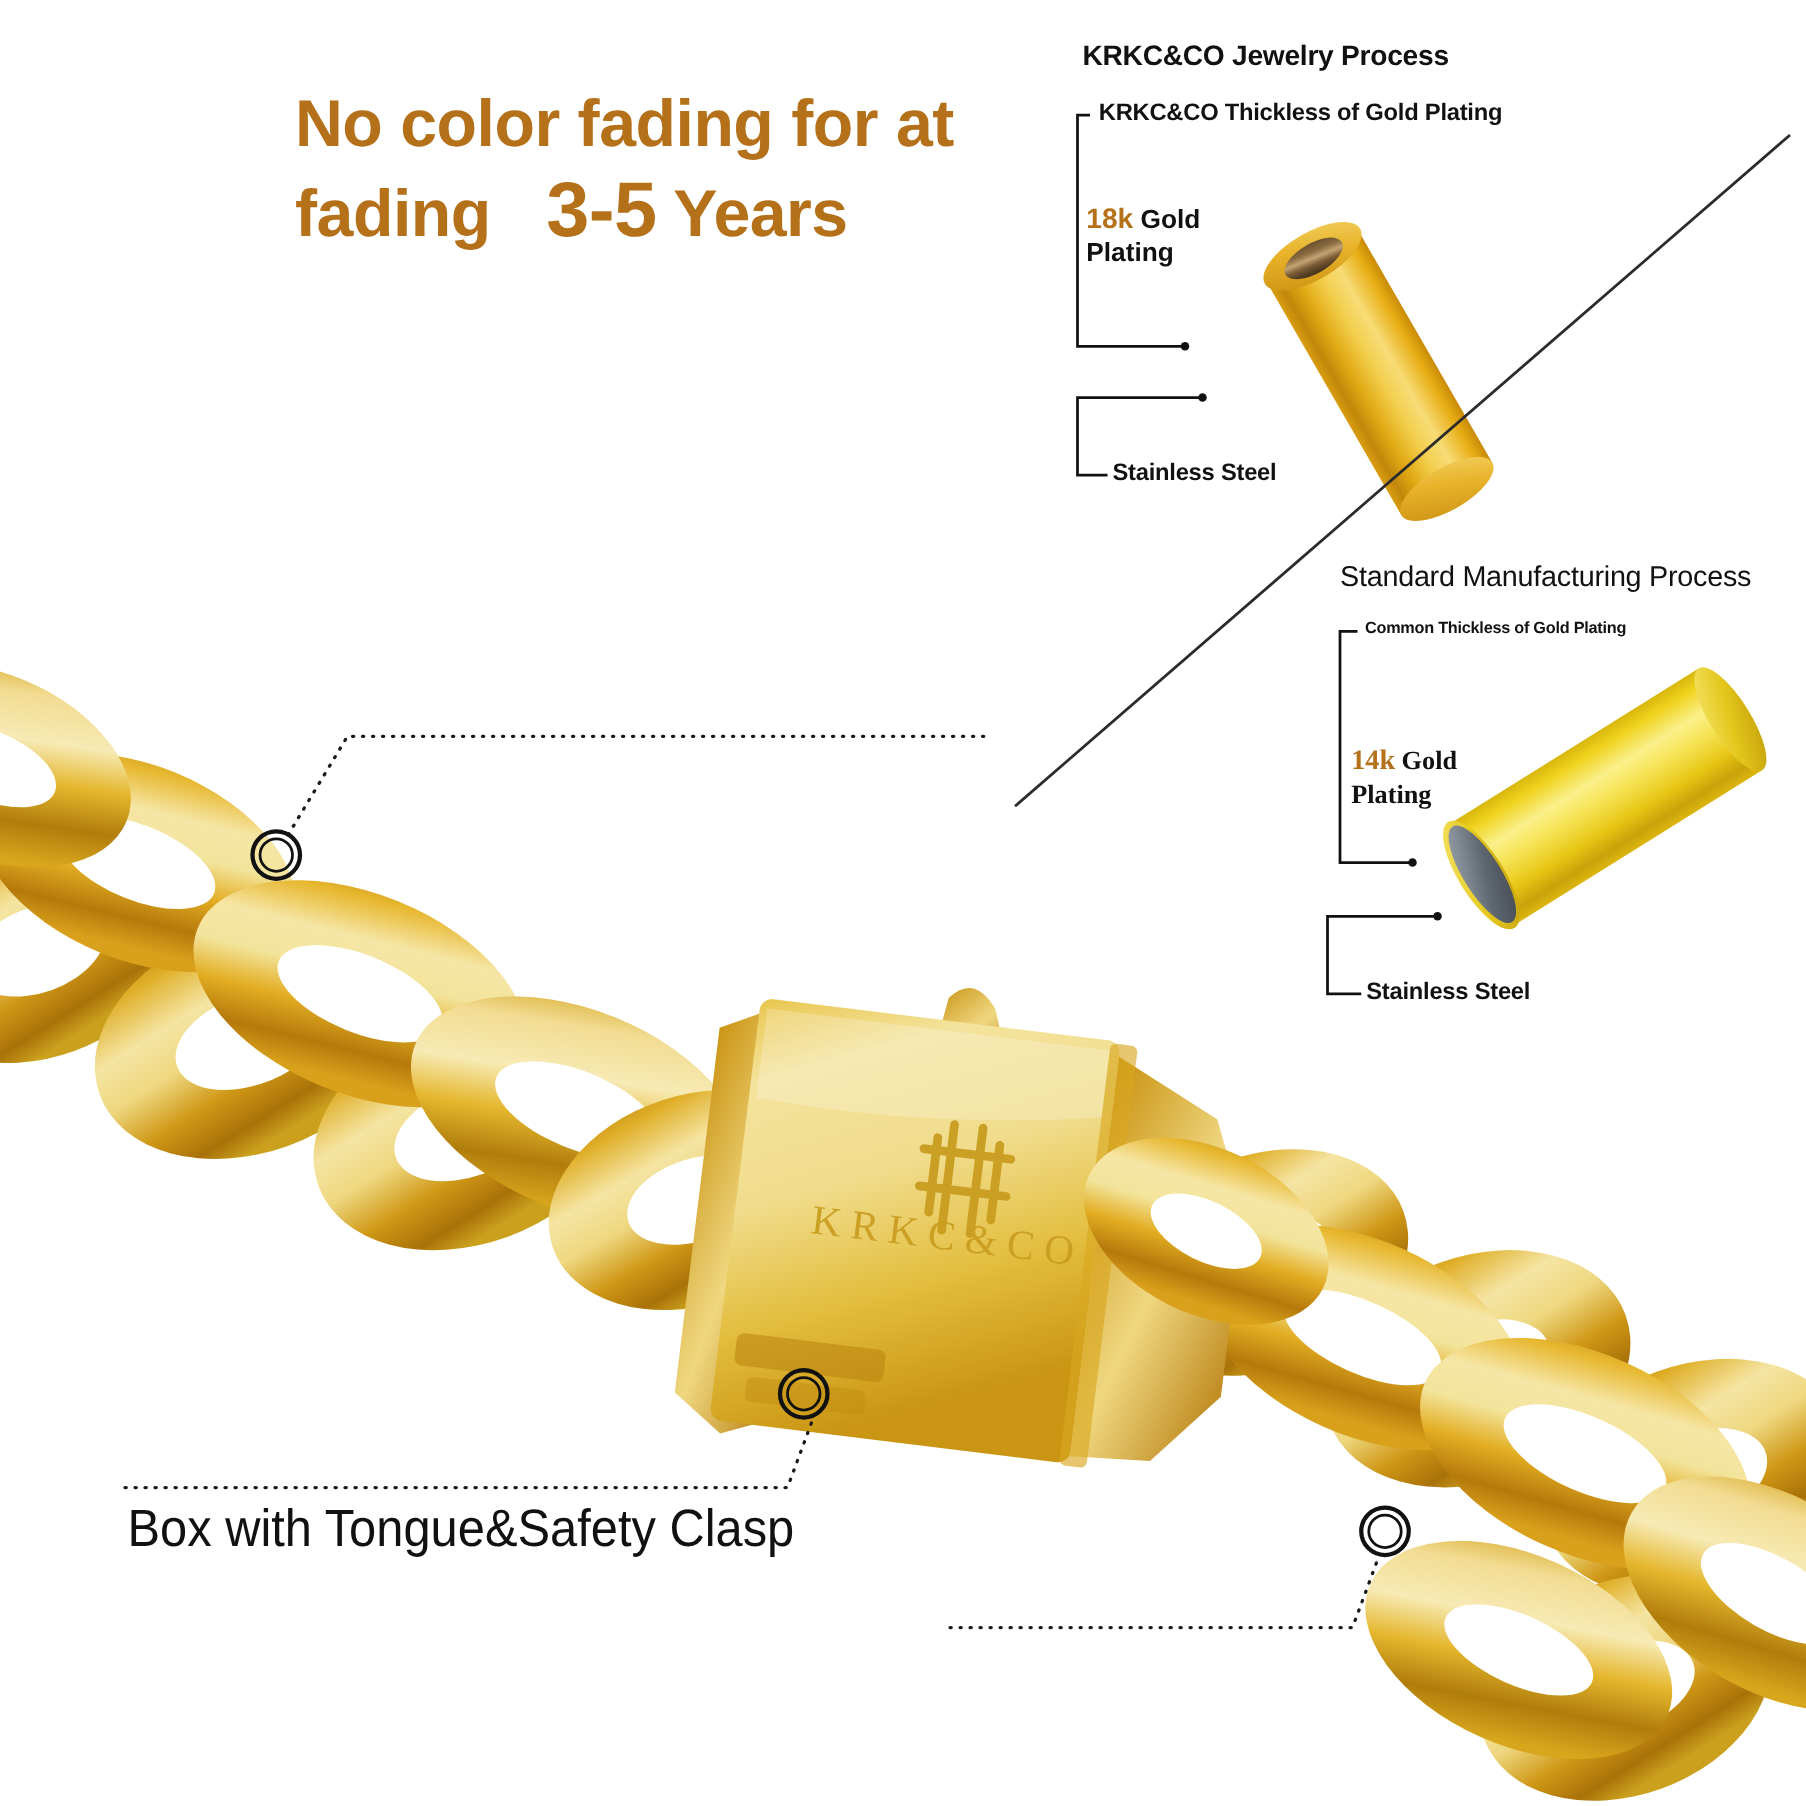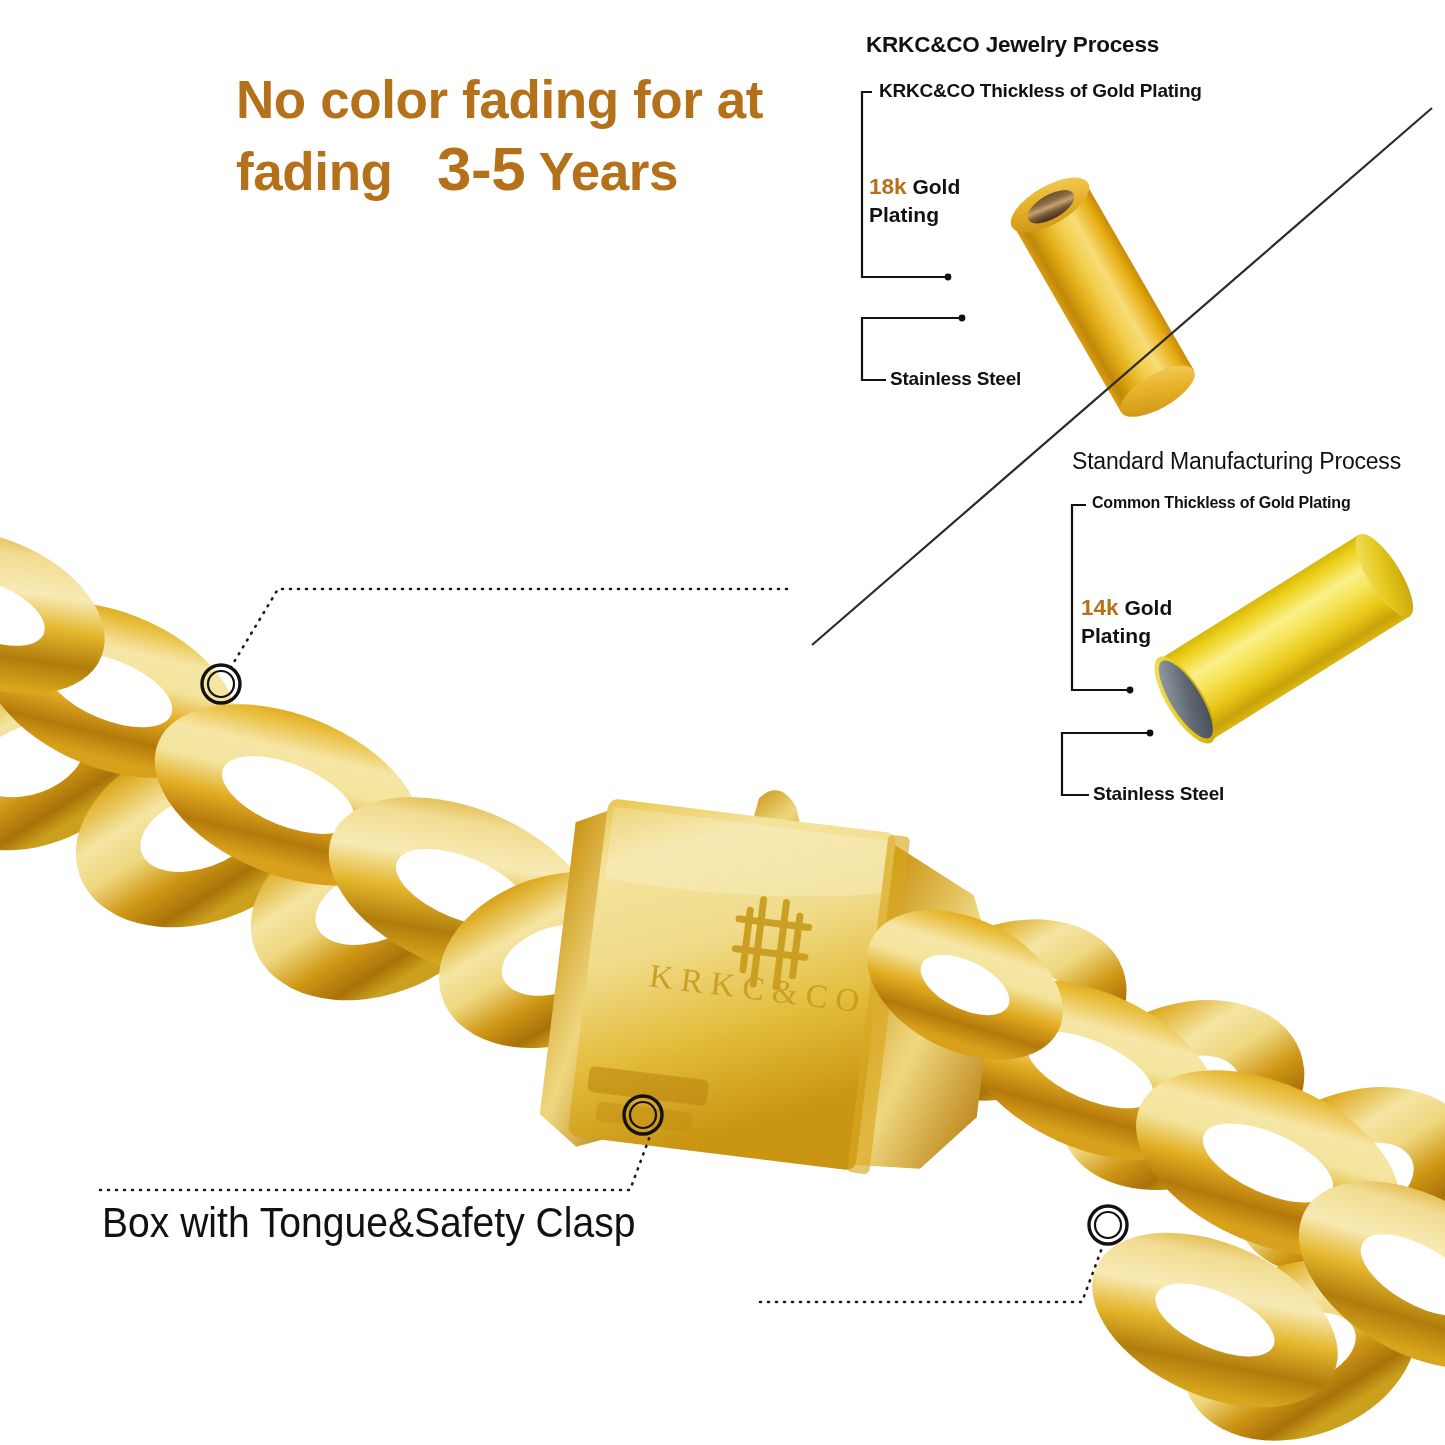--- a/index.html
+++ b/index.html
@@ -30,27 +30,27 @@
     white-space:normal;
   }
   #headline .big{font-size:62px;font-weight:700;margin-left:30px;}
 
   
   .lbl{color:#111;}
   .lbl-title{font-weight:700;}
 
   #dia1-title{left:866px;top:32px;font-size:22.5px;font-weight:700;letter-spacing:-0.2px;}
   #dia1-top{left:879px;top:80px;font-size:19px;font-weight:600;letter-spacing:-0.2px;}
-  #dia1-k{left:869px;top:172px;font-size:21px;line-height:1.30;font-weight:600;white-space:normal;width:120px;}
+  #dia1-k{left:869px;top:160px;font-size:21px;line-height:1.30;font-weight:600;white-space:normal;width:120px;}
   #dia1-k .karat{color:#b5701a;font-weight:700;font-size:22.5px;}
   #dia1-steel{left:890px;top:368px;font-size:19px;font-weight:600;letter-spacing:-0.2px;}
 
   #dia2-title{left:1072px;top:448px;font-size:23px;font-weight:400;letter-spacing:-0.2px;}
-  #dia2-top{left:1092px;top:494px;font-size:16px;font-weight:600;letter-spacing:-0.2px;}
-  #dia2-k{left:1081px;top:593px;font-size:21px;line-height:1.30;font-weight:600;white-space:normal;width:120px;}
+  #dia2-top{left:1092px;top:494px;font-size:13px;font-weight:600;letter-spacing:-0.2px;}
+  #dia2-k{left:1081px;top:593px;font-size:21px;line-height:1.30;font-weight:600;white-space:normal;width:120px;font-family:Liberation Serif, serif;}
   #dia2-k .karat{color:#b5701a;font-weight:700;font-size:22.5px;}
   #dia2-steel{left:1093px;top:783px;font-size:19px;font-weight:600;letter-spacing:-0.2px;}
 
   
   #pvd{left:281px;top:477px;width:520px;font-size:40px;line-height:1.30;color:#111;white-space:normal;}
   #clasp{left:102px;top:1199px;font-size:42px;color:#111;
          transform:scaleX(0.93);transform-origin:left top;}
   #width{left:772px;top:1306px;font-size:42px;color:#111;}
 </style>
 </head>

